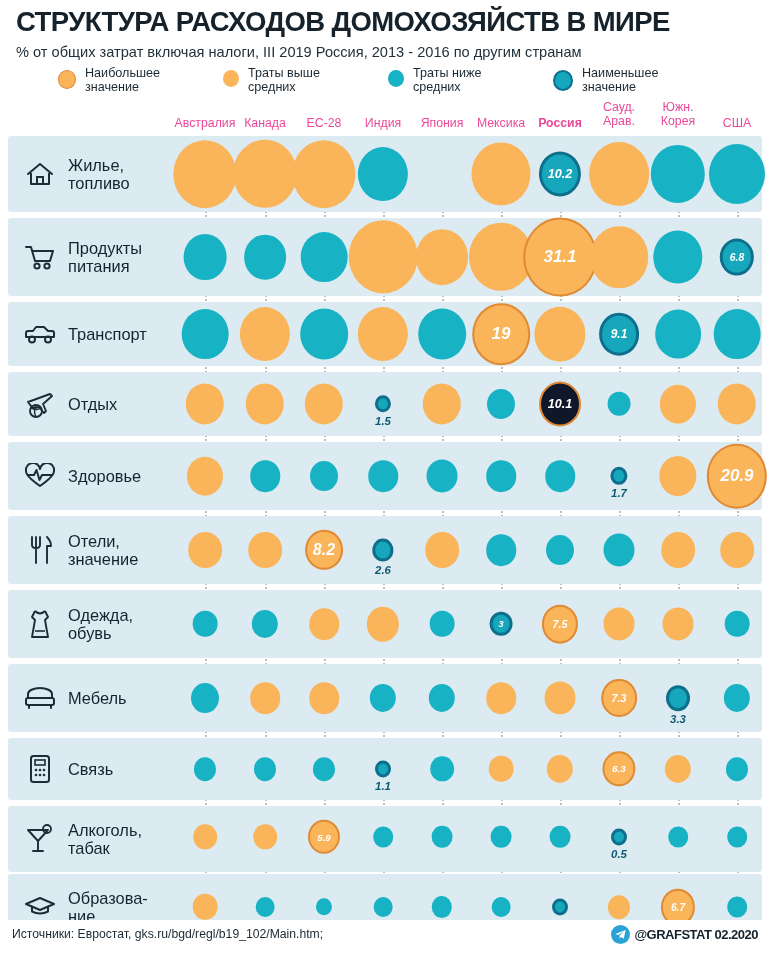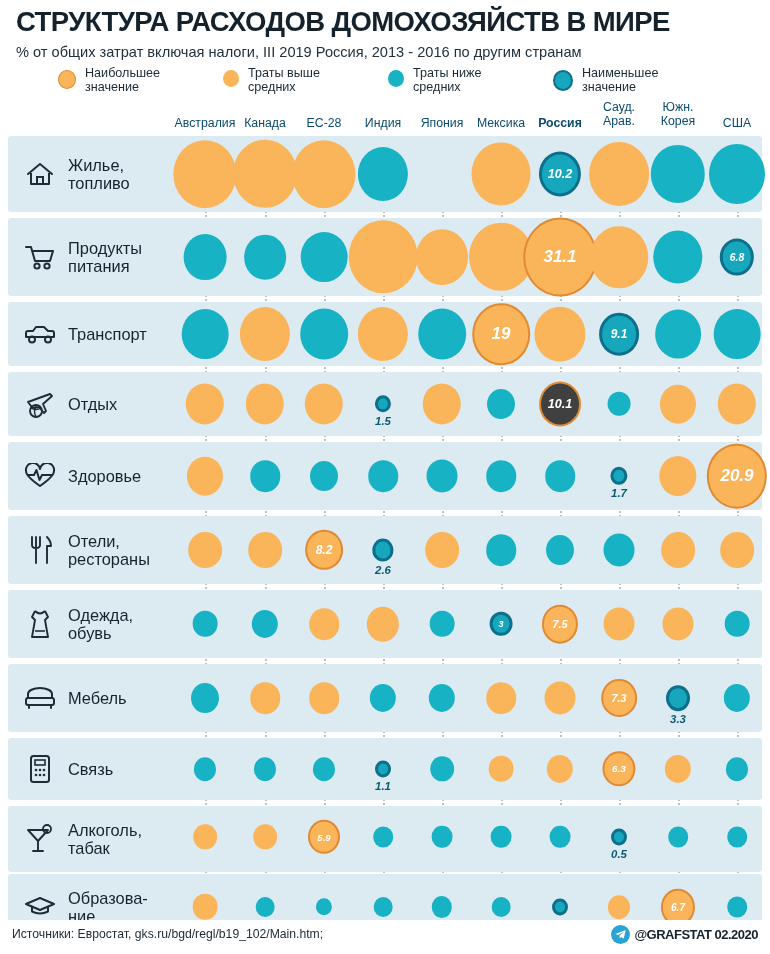--- a/index.html
+++ b/index.html
@@ -29,21 +29,21 @@
   }
   .leg-item{position:absolute;top:0;display:flex;align-items:flex-start;}
   .leg-dot{
     width:16px;height:17px;border-radius:50%;margin-right:9px;margin-top:4px;flex:0 0 auto;
   }
   .leg-text{font-size:12.6px;line-height:14px;color:#1c2a33;white-space:nowrap;}
   
   .colheads{position:absolute;left:0;top:100px;width:770px;height:36px;}
   .colhead{
     position:absolute;top:0;width:74px;margin-left:-37px;
-    text-align:center;font-size:12.3px;color:#0c4a6e;line-height:14px;
+    text-align:center;font-size:12.3px;color:#ec4899;line-height:14px;
   }
   .colhead.bold{font-weight:bold;}
   .colhead .l2{display:block;}
   
   .chart{position:absolute;left:0;top:136px;width:770px;height:782px;}
   .vline{
     position:absolute;top:0;bottom:22px;width:0;
     border-left:2px dotted #b9bfc2;
   }
   .row{
@@ -237,21 +237,21 @@
       </div>
       <div class="row-label">Отдых</div>
     </div>
     <div class="bubble" title="Австралия — Отдых: 8.5" style="left: 205px; top: 268px; width: 38.4843px; height: 41.1782px; background: rgb(250, 180, 90); border: none; font-size: 11.5453px;"></div>
     <div class="bubble" title="Канада — Отдых: 8.5" style="left: 265px; top: 268px; width: 38.4843px; height: 41.1782px; background: rgb(250, 180, 90); border: none; font-size: 11.5453px;"></div>
     <div class="bubble" title="ЕС-28 — Отдых: 8.5" style="left: 324px; top: 268px; width: 38.4843px; height: 41.1782px; background: rgb(250, 180, 90); border: none; font-size: 11.5453px;"></div>
     <div class="bubble" title="Индия — Отдых: 1.5" style="left: 383px; top: 268px; width: 16.1666px; height: 17.2983px; background: rgb(23, 167, 189); border: 3px solid rgb(13, 111, 140); font-size: 9px;"></div>
     <div class="bub-label-out" style="left: 383px; top: 278.892px;">1.5</div>
     <div class="bubble" title="Япония — Отдых: 8.5" style="left: 442px; top: 268px; width: 38.4843px; height: 41.1782px; background: rgb(250, 180, 90); border: none; font-size: 11.5453px;"></div>
     <div class="bubble" title="Мексика — Отдых: 4.5" style="left: 501px; top: 268px; width: 28.0014px; height: 29.9615px; background: rgb(23, 178, 195); border: none; font-size: 9px;"></div>
-    <div class="bubble" title="Россия — Отдых: 10.1" style="left: 560px; top: 268px; width: 41.9503px; height: 44.8868px; background: #404040; border: 2px solid rgb(224, 138, 51); font-size: 12.5851px;">10.1</div>
+    <div class="bubble" title="Россия — Отдых: 10.1" style="left: 560px; top: 268px; width: 41.9503px; height: 44.8868px; background: #0f172a; border: 2px solid rgb(224, 138, 51); font-size: 12.5851px;">10.1</div>
     <div class="bubble" title="Сауд. Арав. — Отдых: 3" style="left: 619px; top: 268px; width: 22.8631px; height: 24.4635px; background: rgb(23, 178, 195); border: none; font-size: 9px;"></div>
     <div class="bubble" title="Южн. Корея — Отдых: 7.5" style="left: 678px; top: 268px; width: 36.1497px; height: 38.6802px; background: rgb(250, 180, 90); border: none; font-size: 10.8449px;"></div>
     <div class="bubble" title="США — Отдых: 8.5" style="left: 737px; top: 268px; width: 38.4843px; height: 41.1782px; background: rgb(250, 180, 90); border: none; font-size: 11.5453px;"></div>
     <div class="row" style="top: 306px; height: 68px;">
       <div class="row-icon">
         <svg width="32" height="26" viewBox="0 0 32 26">
           <path d="M16 23 C6 16 2 12 2 8 A6 6 0 0 1 16 6 A6 6 0 0 1 30 8 C30 12 26 16 16 23 Z" fill="none" stroke="#1d2d38" stroke-width="2" stroke-linejoin="round"></path>
           <path d="M3 12 h7 l2.5 -5 3 10 2.5 -5 h11" fill="none" stroke="#1d2d38" stroke-width="2" stroke-linejoin="round"></path>
         </svg>
       </div>
@@ -269,25 +269,25 @@
     <div class="bubble" title="Южн. Корея — Здоровье: 8" style="left: 678px; top: 340px; width: 37.3352px; height: 39.9487px; background: rgb(250, 180, 90); border: none; font-size: 11.2006px;"></div>
     <div class="bubble" title="США — Здоровье: 20.9" style="left: 737px; top: 340px; width: 60.3458px; height: 64.57px; background: rgb(250, 180, 90); border: 2px solid rgb(224, 138, 51); font-size: 17px;">20.9</div>
     <div class="row" style="top: 380px; height: 68px;">
       <div class="row-icon">
         <svg width="26" height="30" viewBox="0 0 26 30">
           <path d="M5 2 v8 M9 2 v8 M13 2 v8 M9 10 v18 M5 2 v8 q0 3 4 3 q4 0 4 -3 v-8" fill="none" stroke="#1d2d38" stroke-width="1.9" stroke-linecap="round" stroke-linejoin="round"></path>
           <path d="M20 2 q4 4 4 9 h-4 v17" fill="none" stroke="#1d2d38" stroke-width="1.9" stroke-linecap="round" stroke-linejoin="round"></path>
         </svg>
       </div>
       <div class="row-label">Отели,
-рестораны</div>
+значение</div>
     </div>
     <div class="bubble" title="Австралия — Отели,рестораны: 6.5" style="left: 205px; top: 414px; width: 33.6535px; height: 36.0093px; background: rgb(250, 180, 90); border: none; font-size: 10.0961px;"></div>
     <div class="bubble" title="Канада — Отели,рестораны: 6.5" style="left: 265px; top: 414px; width: 33.6535px; height: 36.0093px; background: rgb(250, 180, 90); border: none; font-size: 10.0961px;"></div>
-    <div class="bubble" title="ЕС-28 — Отели,рестораны: 8.2" style="left: 324px; top: 414px; width: 37.799px; height: 40.445px; background: rgb(250, 180, 90); border: 2px solid rgb(224, 138, 51); font-size: 12px;">8.2</div>
+    <div class="bubble" title="ЕС-28 — Отели,рестораны: 8.2" style="left: 324px; top: 414px; width: 37.799px; height: 40.445px; background: rgb(250, 180, 90); border: 2px solid rgb(224, 138, 51); font-size: 16px;">8.2</div>
     <div class="bubble" title="Индия — Отели,рестораны: 2.6" style="left: 383px; top: 414px; width: 21.2844px; height: 22.7743px; background: rgb(23, 167, 189); border: 3px solid rgb(13, 111, 140); font-size: 9px;"></div>
     <div class="bub-label-out" style="left: 383px; top: 427.706px;">2.6</div>
     <div class="bubble" title="Япония — Отели,рестораны: 6.5" style="left: 442px; top: 414px; width: 33.6535px; height: 36.0093px; background: rgb(250, 180, 90); border: none; font-size: 10.0961px;"></div>
     <div class="bubble" title="Мексика — Отели,рестораны: 5" style="left: 501px; top: 414px; width: 29.5161px; height: 31.5822px; background: rgb(23, 178, 195); border: none; font-size: 9px;"></div>
     <div class="bubble" title="Россия — Отели,рестораны: 4.5" style="left: 560px; top: 414px; width: 28.0014px; height: 29.9615px; background: rgb(23, 178, 195); border: none; font-size: 9px;"></div>
     <div class="bubble" title="Сауд. Арав. — Отели,рестораны: 5.5" style="left: 619px; top: 414px; width: 30.9567px; height: 33.1237px; background: rgb(23, 178, 195); border: none; font-size: 9.28702px;"></div>
     <div class="bubble" title="Южн. Корея — Отели,рестораны: 6.5" style="left: 678px; top: 414px; width: 33.6535px; height: 36.0093px; background: rgb(250, 180, 90); border: none; font-size: 10.0961px;"></div>
     <div class="bubble" title="США — Отели,рестораны: 6.5" style="left: 737px; top: 414px; width: 33.6535px; height: 36.0093px; background: rgb(250, 180, 90); border: none; font-size: 10.0961px;"></div>
     <div class="row" style="top: 454px; height: 68px;">
       <div class="row-icon">

